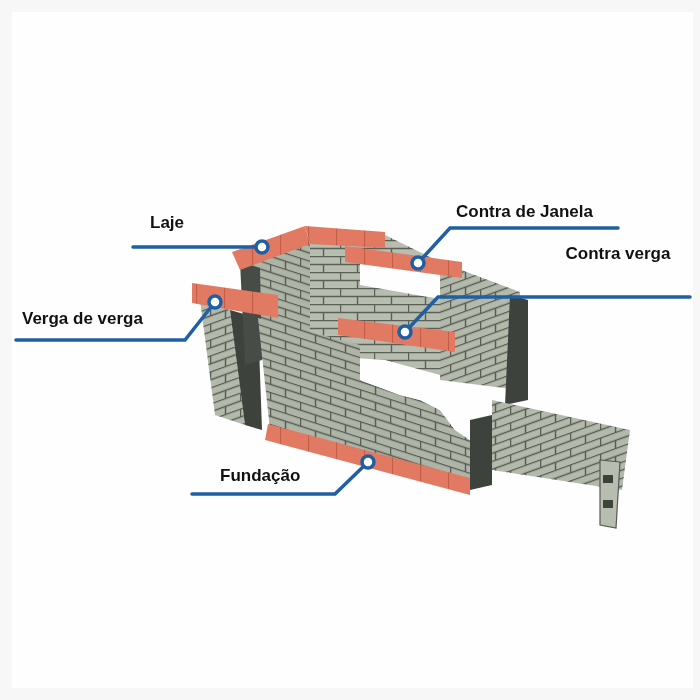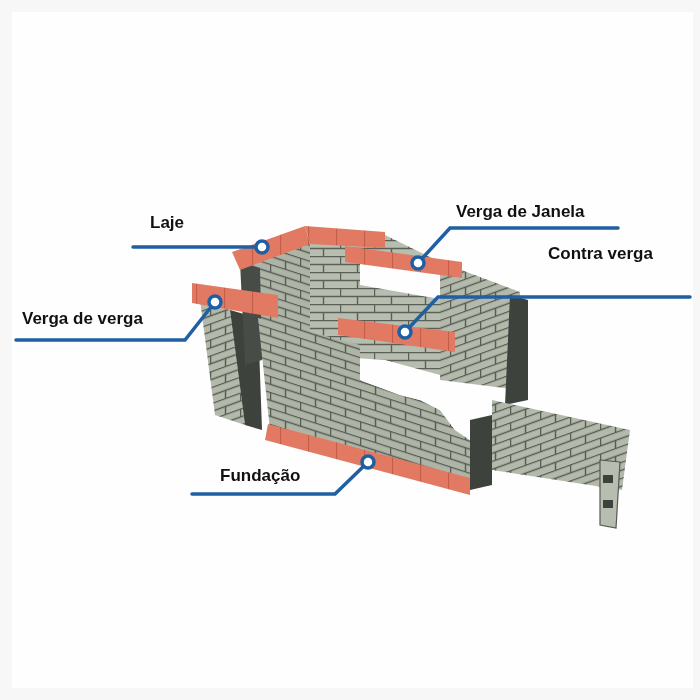--- a/index.html
+++ b/index.html
@@ -10,21 +10,21 @@
     }
     .frame {
       position: absolute; left: 12px; top: 12px; width: 681px; height: 676px;
       background: #fefefe;
     }
     svg.diagram { position: absolute; left: 0; top: 0; width: 700px; height: 700px; }
     .label {
       position: absolute; font-weight: bold; font-size: 17px; color: #111;
       white-space: nowrap; line-height: 22px;
     }
-    .label.center { }
+    .label.center { text-align: center; }
   </style>
 </head>
 <body>
 
 <div class="frame"></div>
 
 <svg class="diagram" viewBox="0 0 700 700">
   <defs>
     <pattern id="bricksH" width="34" height="16" patternUnits="userSpaceOnUse">
       <rect width="34" height="16" fill="#b7beb0"></rect>
@@ -94,18 +94,18 @@
   <g fill="#ffffff" stroke="#1f5fa3" stroke-width="3.5">
     <circle cx="262" cy="247" r="6"></circle>
     <circle cx="418" cy="263" r="6"></circle>
     <circle cx="405" cy="332" r="6"></circle>
     <circle cx="215" cy="302" r="6"></circle>
     <circle cx="368" cy="462" r="6"></circle>
   </g>
 </svg>
 
 <div class="label" style="left:150px; top:212px;">Laje</div>
-<div class="label" style="left:456px; top:201px;">Verga de Janela</div>
+<div class="label" style="left:456px; top:201px;">Contra de Janela</div>
 <div class="label center" style="left:548px; top:243px; width:140px;">
   <div>Contra verga</div>
 </div>
 <div class="label" style="left:22px; top:308px;">Verga de verga</div>
 <div class="label" style="left:220px; top:465px;">Fundação</div>
 
 </body></html>

